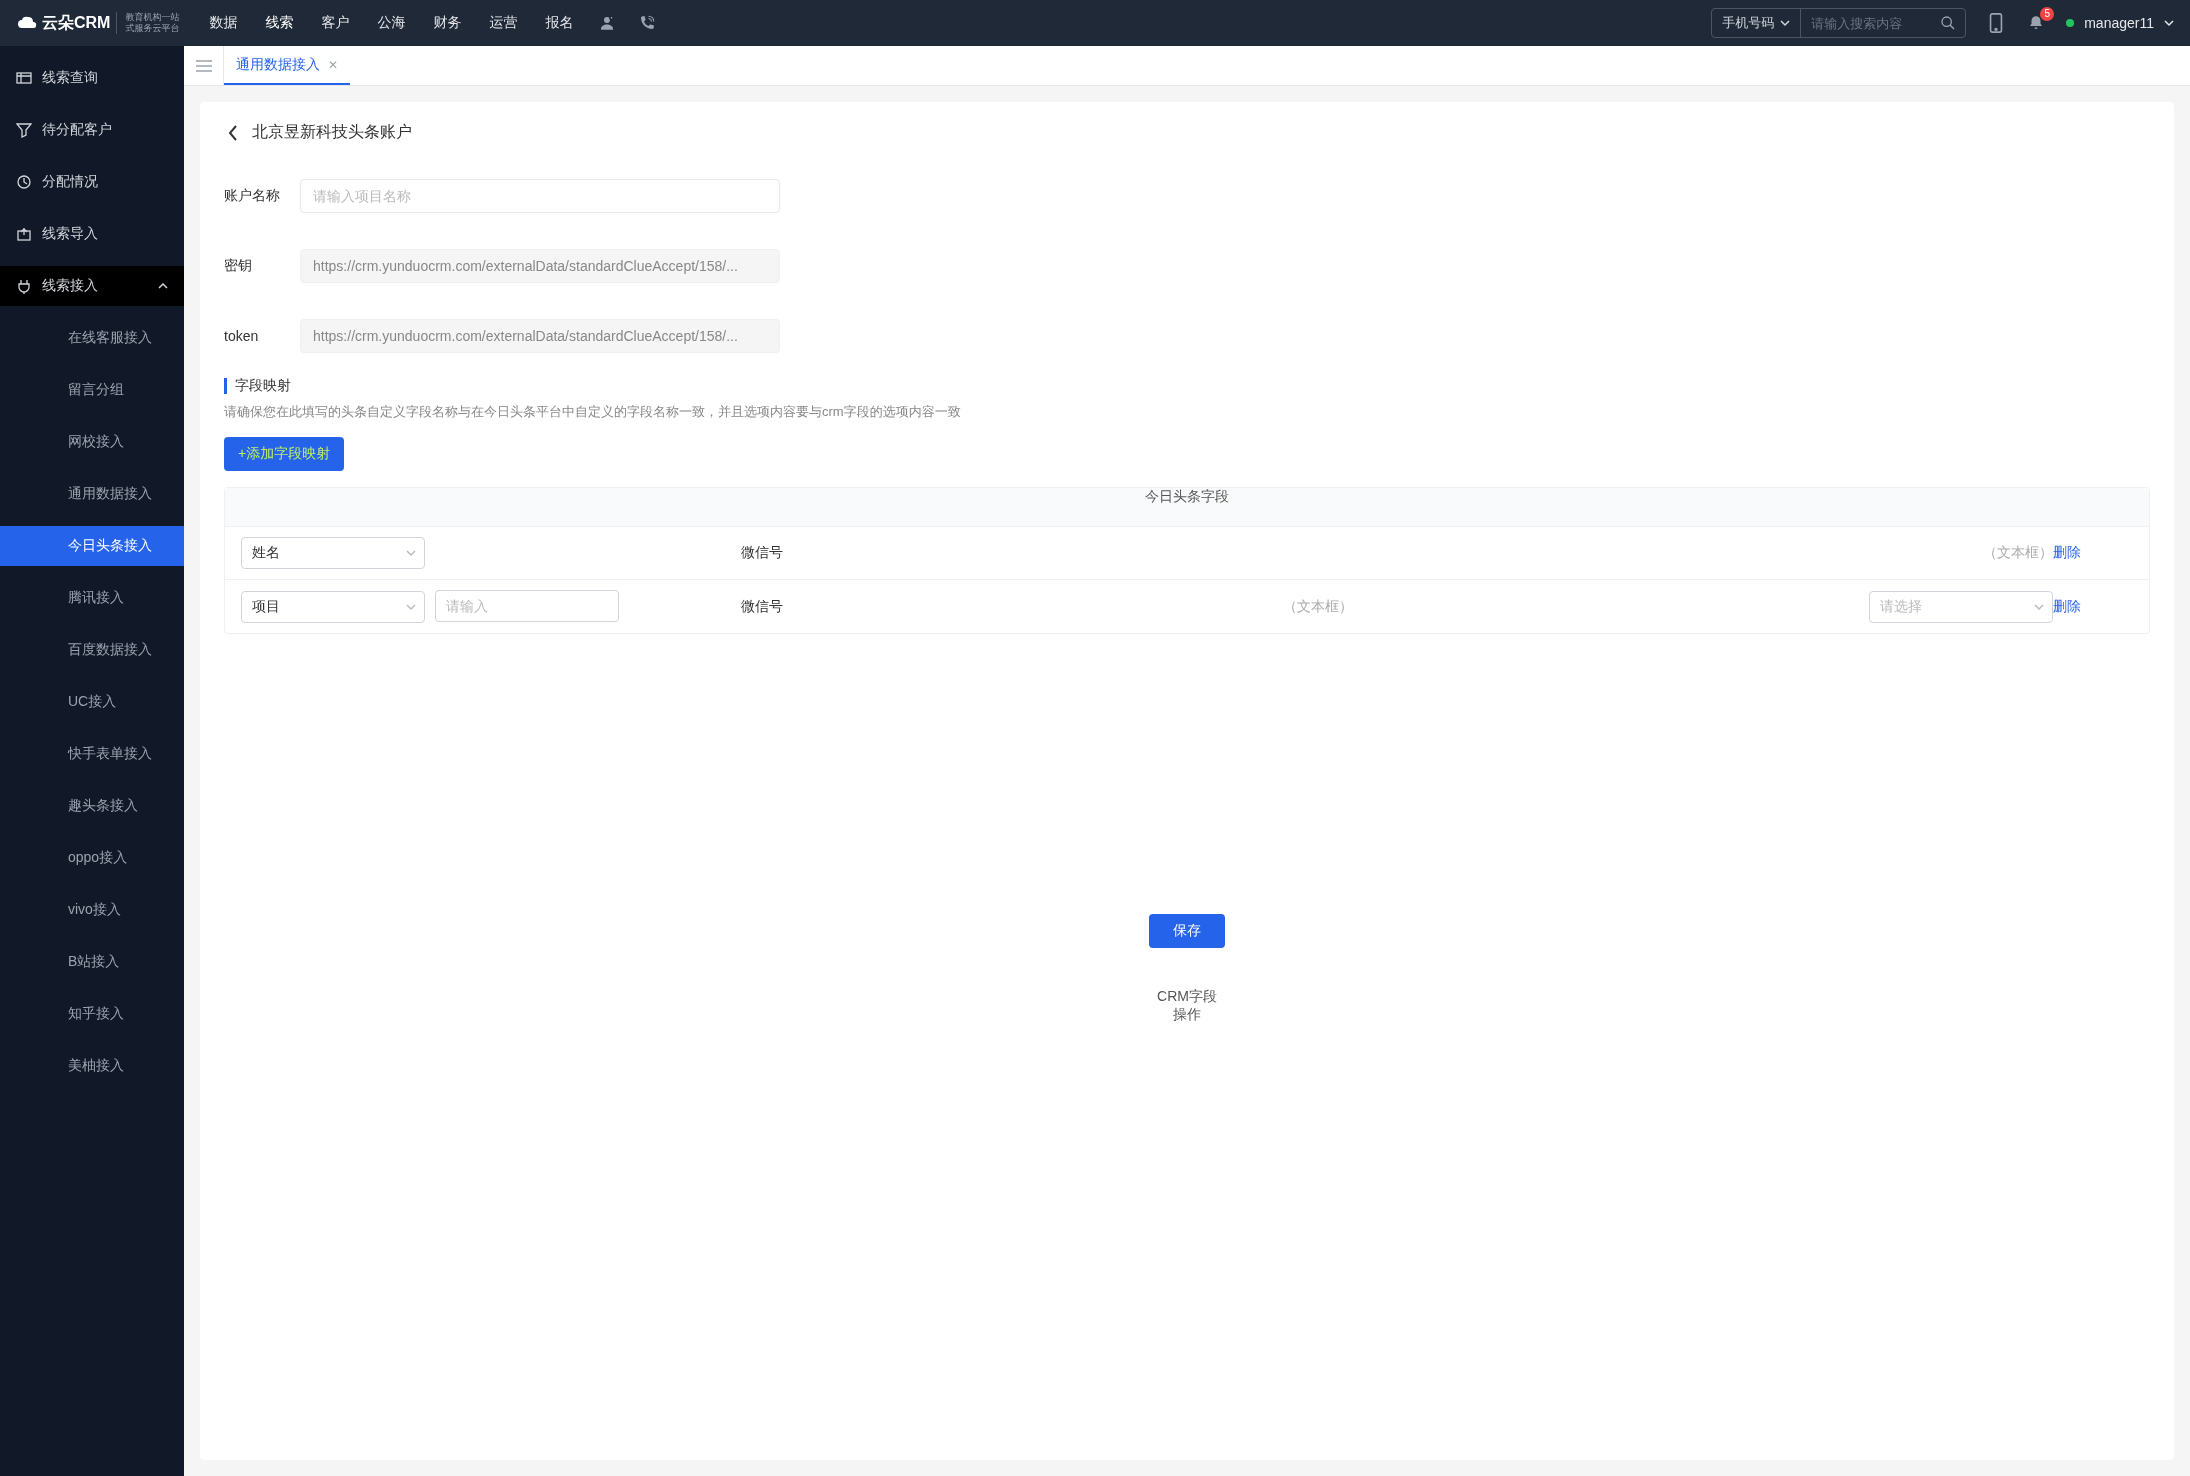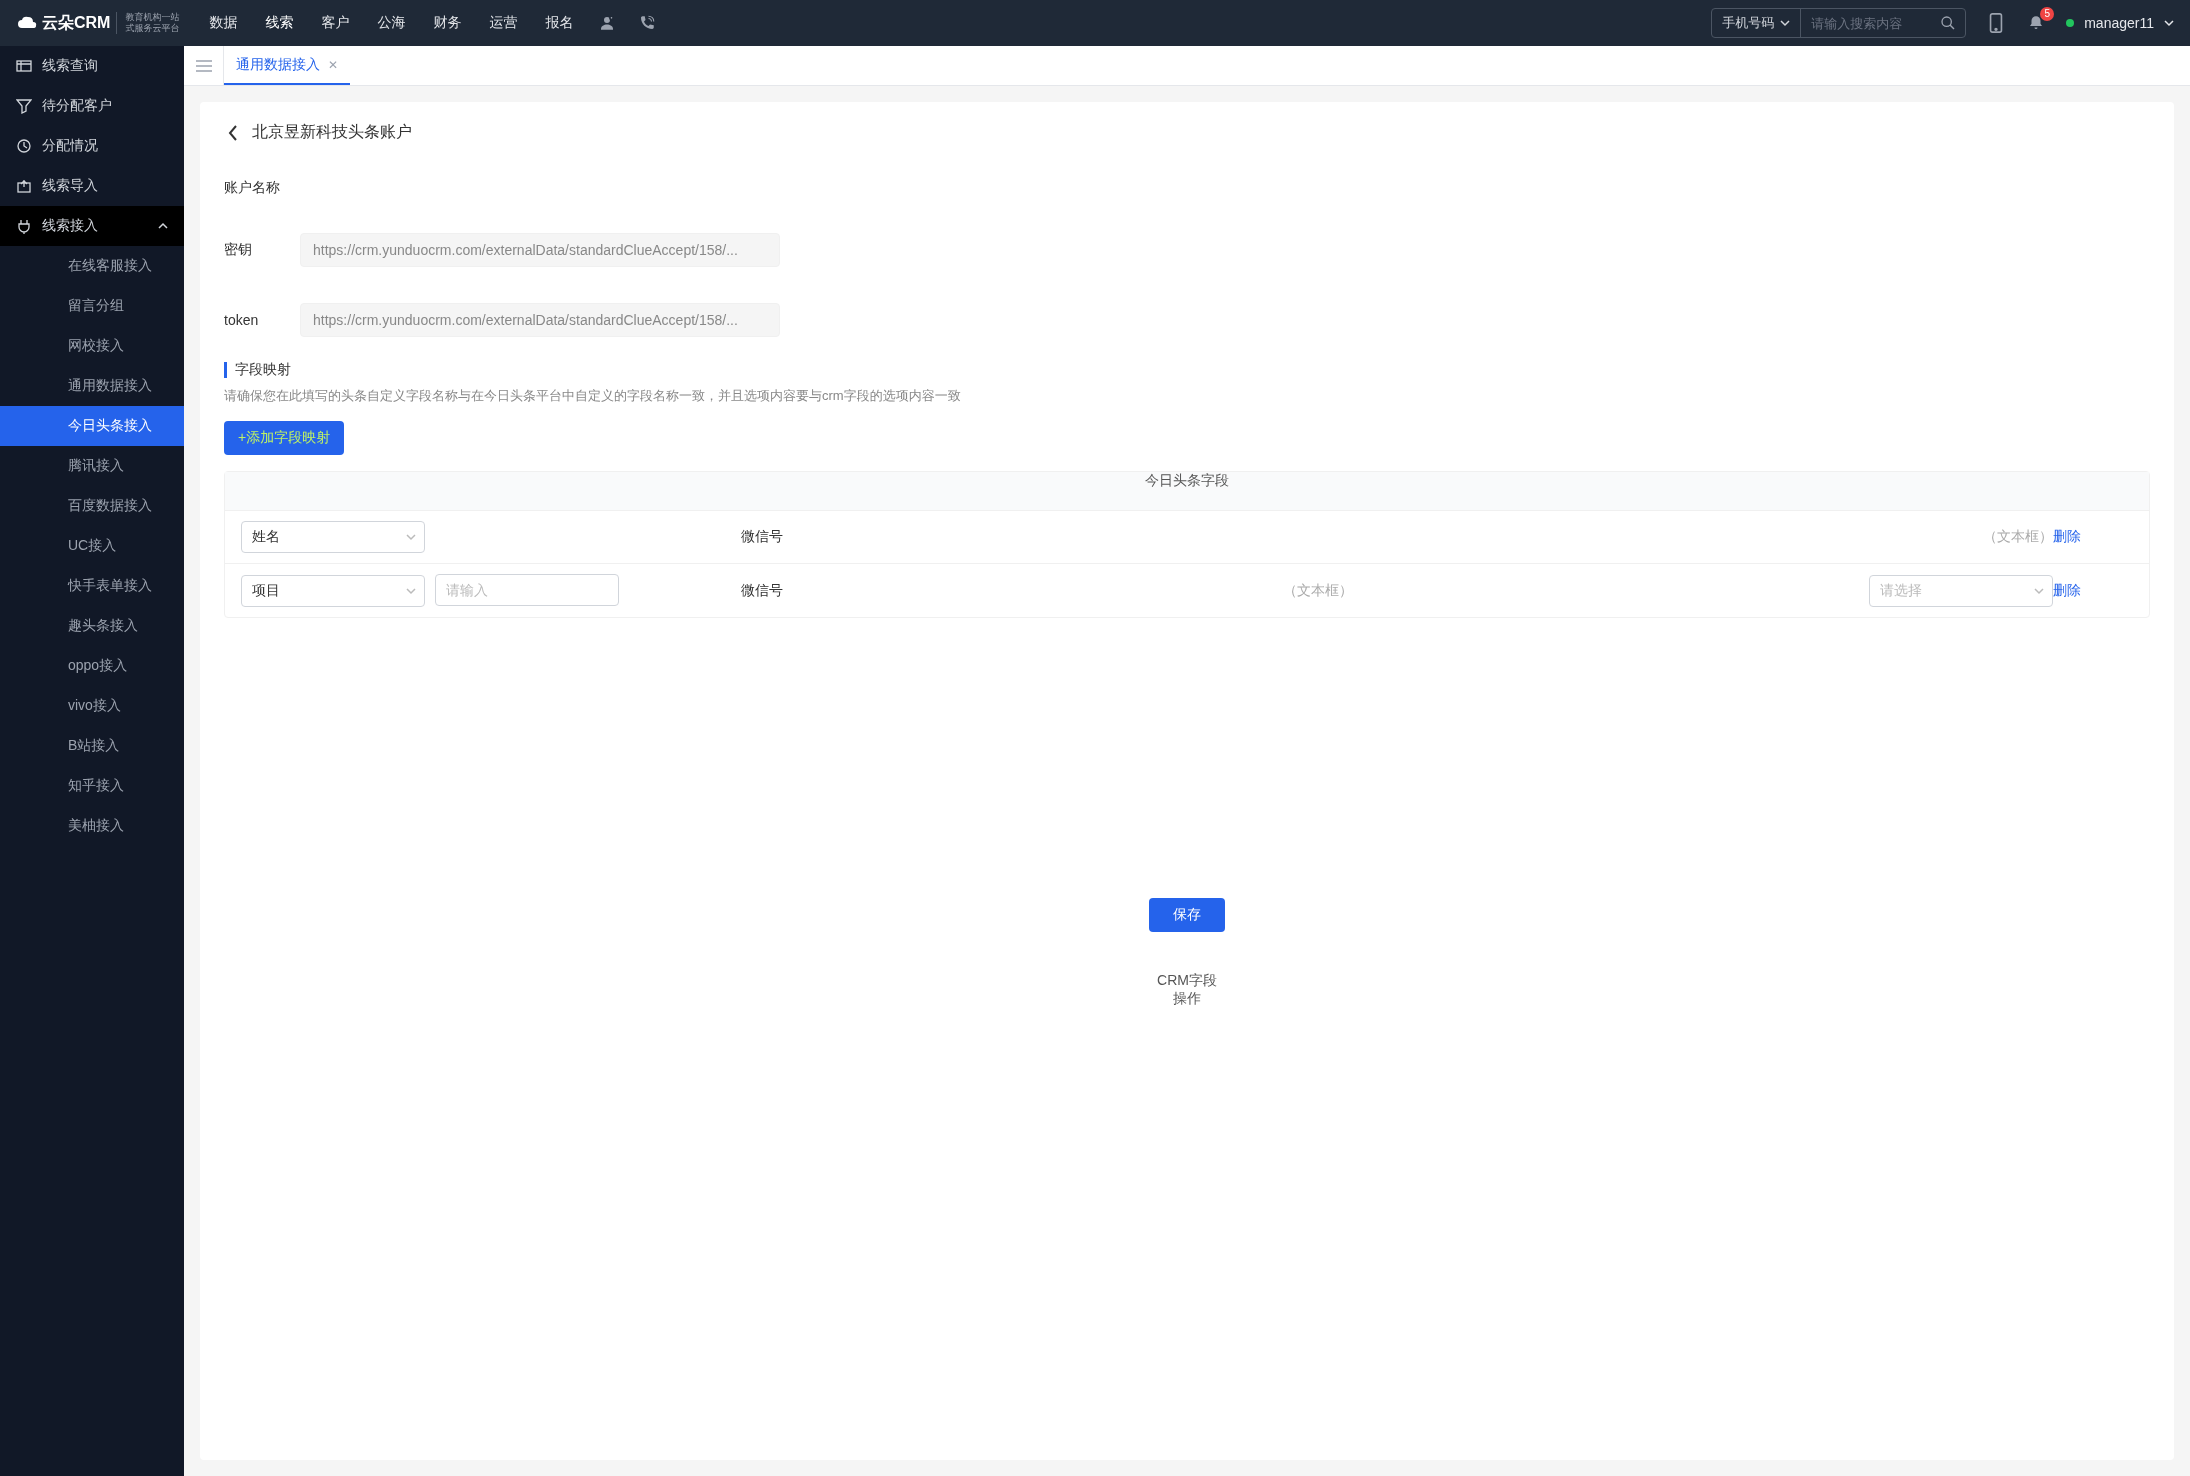--- a/index.html
+++ b/index.html
@@ -27,21 +27,21 @@
 .badge { position: absolute; top: -6px; right: -8px; background: #ef4444; color: #fff; font-size: 10px; border-radius: 8px; padding: 0 4px; min-width: 14px; height: 14px; line-height: 14px; text-align: center; }
 .user { display: flex; align-items: center; gap: 10px; color: #e5e7eb; cursor: pointer; }
 .user-dot { width: 8px; height: 8px; border-radius: 50%; background: #22c55e; }
 .chev-d { width: 10px; height: 10px; }
 
 
 .body { display: flex; flex: 1; min-height: 0; }
 
 
 .sidebar { width: 184px; background: #111827; color: #d1d5db; overflow-y: auto; flex-shrink: 0; }
-.side-item { height: 40px; display: flex; align-items: center; padding: 0 16px; gap: 10px; cursor: pointer; font-size: 14px; color: #d1d5db; }
+.side-item { height: 40px; display: flex; align-items: center; padding: 0 16px; gap: 10px; cursor: pointer; font-size: 14px; color: #d1d5db; margin-top: 12px; }
 .side-item.sub { padding-left: 68px; color: #9ca3af; }
 .side-item.expanded { background: #000; }
 .side-item.active { background: #2563eb; color: #fff; }
 .side-icon { width: 16px; height: 16px; display: flex; align-items: center; justify-content: center; flex-shrink: 0; }
 .side-expand { margin-left: auto; }
 
 
 .main { flex: 1; display: flex; flex-direction: column; background: #f5f5f5; min-width: 0; }
 .tabs-bar { height: 40px; background: #fff; display: flex; align-items: center; border-bottom: 1px solid #e5e7eb; flex-shrink: 0; }
 .tabs-handle { width: 40px; height: 100%; display: flex; align-items: center; justify-content: center; border-right: 1px solid #e5e7eb; color: #9ca3af; cursor: pointer; }
@@ -252,20 +252,21 @@
             <div class="back-btn">
               <svg width="12" height="16" viewBox="0 0 10 16">
                   <path d="M8 1L2 8l6 7" stroke="#333" stroke-width="2" fill="none"></path>
                 </svg>
             </div>
             <div class="page-title">北京昱新科技头条账户</div>
           </div>
 
           <div class="form-row">
             <div class="form-label">账户名称</div>
+            <input class="form-input" placeholder="请输入项目名称" style="">
           </div>
           <div class="form-row">
             <div class="form-label">密钥</div>
             <input class="form-input readonly" readonly="" value="https://crm.yunduocrm.com/externalData/standardClueAccept/158/..." style="">
           </div>
           <div class="form-row">
             <div class="form-label">token</div>
             <input class="form-input readonly" readonly="" value="https://crm.yunduocrm.com/externalData/standardClueAccept/158/..." style="">
           </div>
 

